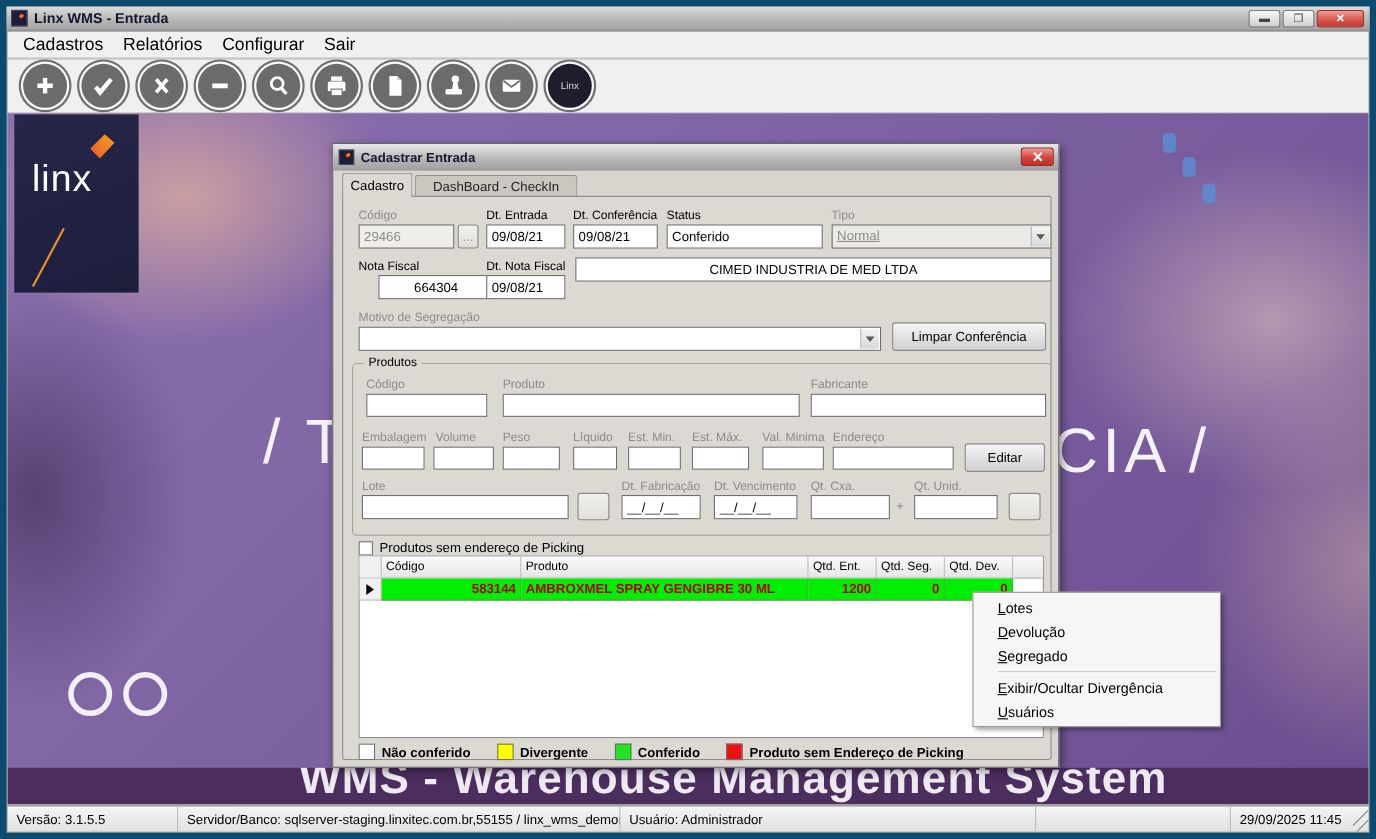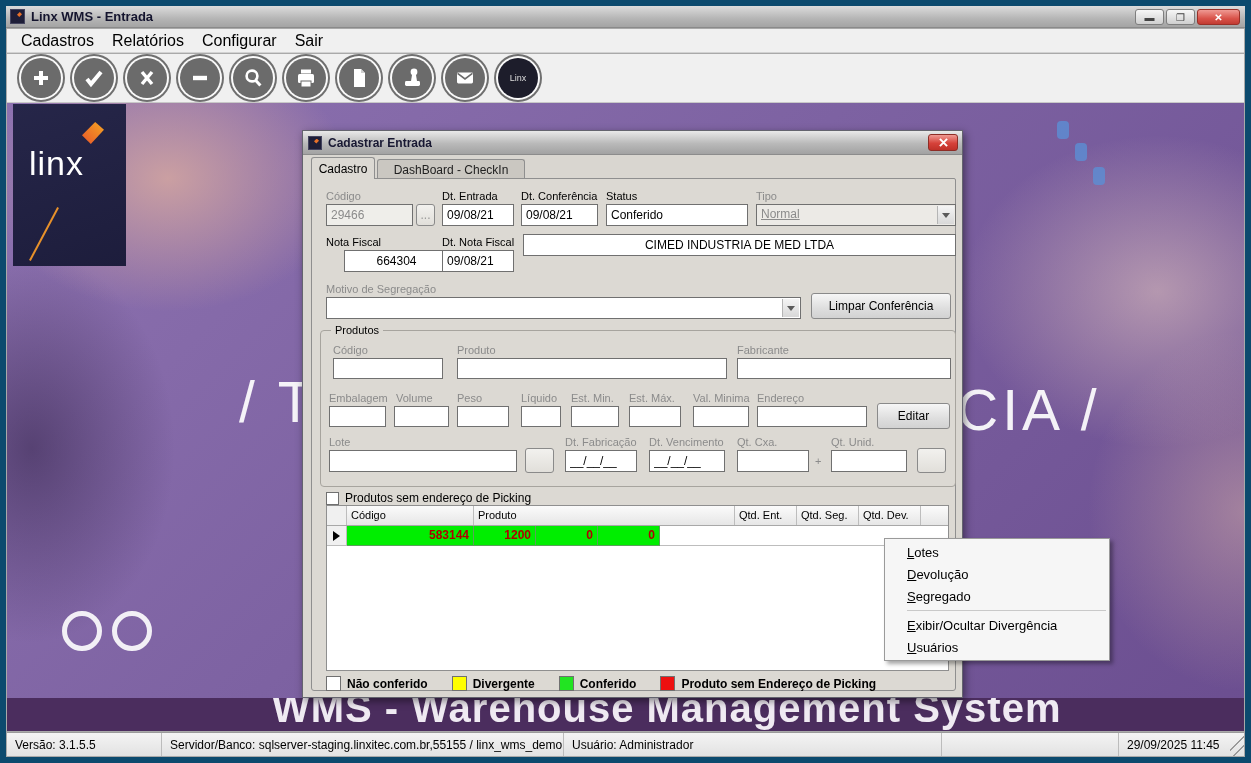--- a/index.html
+++ b/index.html
@@ -370,20 +370,21 @@
           <div class="hcell" style="width:62px;">Qtd. Ent.</div>
           <div class="hcell" style="width:62px;">Qtd. Seg.</div>
           <div class="hcell" style="width:62px;">Qtd. Dev.</div>
           <div class="hcell" style="flex:1; border-right:none;"></div>
         </div>
         <div class="grid-row">
           <div class="sel-cell">
               <div class="tri-right"></div>
             </div>
           <div class="cell num" style="width: 127px; background-color: rgb(0, 238, 0);">583144</div>
+          <div class="cell" style="width: 261px; background-color: rgb(0, 238, 0);">AMBROXMEL SPRAY GENGIBRE 30 ML</div>
           <div class="cell num" style="width: 62px; background-color: rgb(0, 238, 0);">1200</div>
           <div class="cell num" style="width: 62px; background-color: rgb(0, 238, 0);">0</div>
           <div class="cell num" style="width: 62px; background-color: rgb(0, 238, 0);">0</div>
           <div class="cell" style="flex:1; border-right:none; border-bottom-color:#bdbdbd;"></div>
         </div>
       </div>
 
       <div class="legend">
         <div class="item">
           <div class="swatch" style="background-color: rgb(255, 255, 255);"></div>

